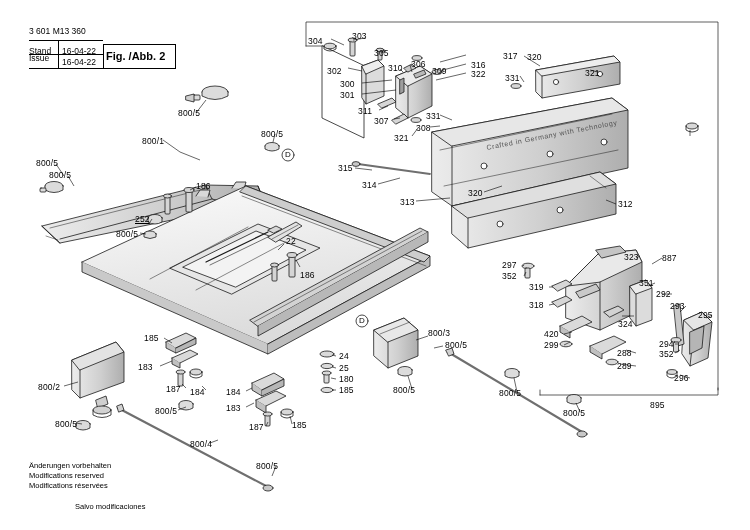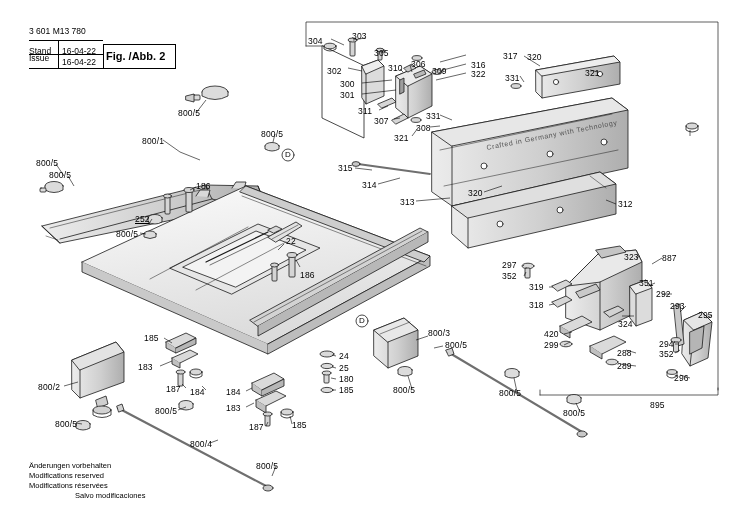--- a/index.html
+++ b/index.html
@@ -18,40 +18,40 @@
   .num{position:absolute;font-size:8.5px;color:#000;white-space:nowrap;letter-spacing:0.2px;}
 
   
   #art{position:absolute;left:0;top:0;width:750px;height:530px;}
 </style>
 </head>
 <body>
 
 <div id="page">
 
-  <div class="hdr-text" style="left:29px;top:26px;">3 601 M13 780</div>
+  <div class="hdr-text" style="left:29px;top:26px;">3 601 M13 360</div>
   <div class="hdr-text" style="left:29px;top:46px;">Stand</div>
   <div class="hdr-text" style="left:62px;top:46px;">16-04-22</div>
   <div class="hdr-text" style="left:29px;top:53px;">Issue</div>
   <div class="hdr-text" style="left:62px;top:57px;">16-04-22</div>
   <div class="hdr-big" style="left:106px;top:50px;">Fig. /Abb. 2</div>
 
   <div class="hdr-line" style="left:29px;top:40px;width:74px;height:1px;"></div>
   <div class="hdr-line" style="left:29px;top:54px;width:74px;height:1px;"></div>
   <div class="hdr-line" style="left:29px;top:68px;width:74px;height:1px;"></div>
   <div class="hdr-line" style="left:58px;top:40px;width:1px;height:28px;"></div>
   <div class="hdr-line" style="left:103px;top:44px;width:73px;height:1px;"></div>
   <div class="hdr-line" style="left:103px;top:68px;width:73px;height:1px;"></div>
   <div class="hdr-line" style="left:103px;top:44px;width:1px;height:25px;"></div>
   <div class="hdr-line" style="left:175px;top:44px;width:1px;height:25px;"></div>
 
   <div class="foot" style="left:29px;top:461px;">Änderungen vorbehalten</div>
   <div class="foot" style="left:29px;top:471px;">Modifications reserved</div>
   <div class="foot" style="left:29px;top:481px;">Modifications réservées</div>
-  <div class="foot" style="left:29px;top:491px;padding-left:46px;">Salvo modificaciones</div>
+  <div class="foot" style="left:29px;top:502px;padding-left:46px;">Salvo modificaciones</div>
 
   <svg id="art" viewBox="0 0 750 530" xmlns="http://www.w3.org/2000/svg">
     <defs>
       <linearGradient id="gmet" x1="0" y1="0" x2="0" y2="1">
         <stop offset="0" stop-color="#f2f2f2"></stop>
           <stop offset="0.5" stop-color="#d8d8d8"></stop>
           <stop offset="1" stop-color="#b9b9b9"></stop>
       </linearGradient>
       <linearGradient id="gmet2" x1="0" y1="0" x2="1" y2="0">
         <stop offset="0" stop-color="#ececec"></stop>

